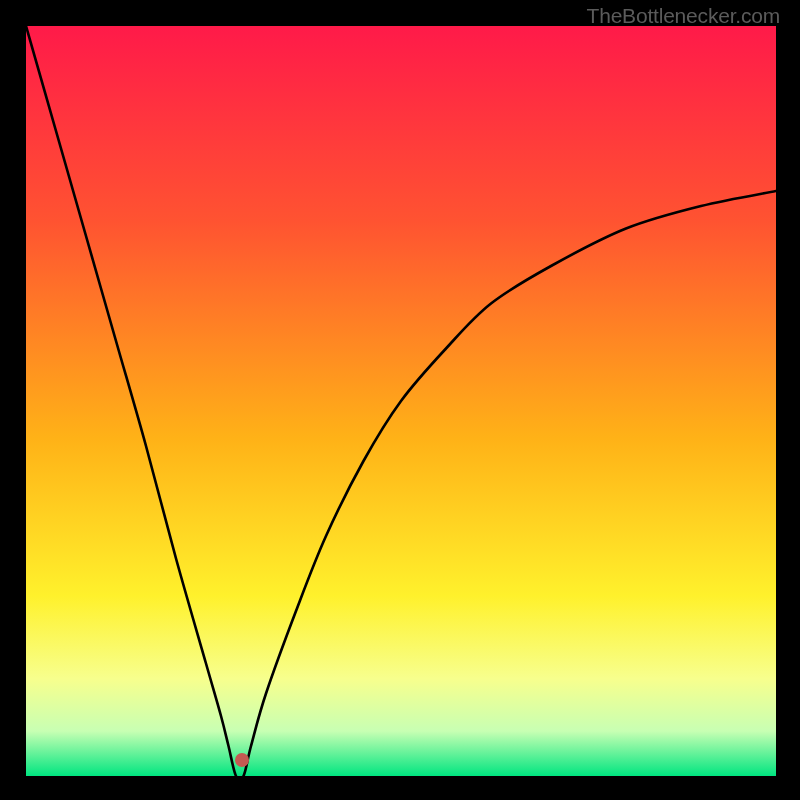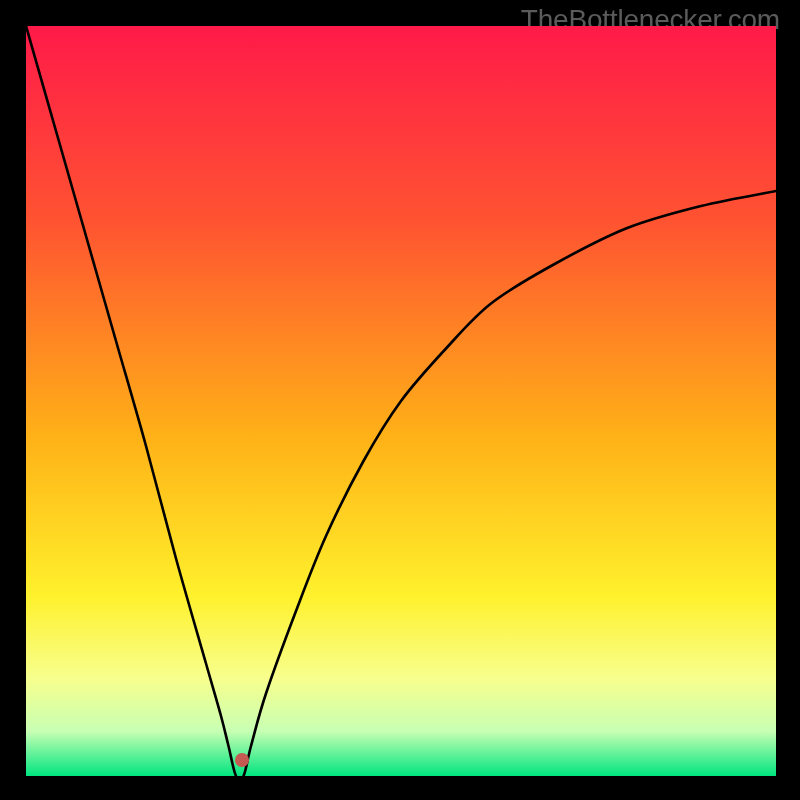--- a/index.html
+++ b/index.html
@@ -45,21 +45,21 @@
     height: 14px;
     border-radius: 50%;
     background: var(--dot);
     transform: translate(-50%, -50%);
   }
   .attribution {
     position: absolute;
     top: 4px;
     right: 20px;
     color: #5b5b5b;
-    font-size: 28px;
+    font-size: 21px;
     font-weight: 400;
     letter-spacing: -0.2px;
   }
 </style>
 </head>
 <body>
 
 <div class="attribution">TheBottlenecker.com</div>
 
 <div class="frame">

